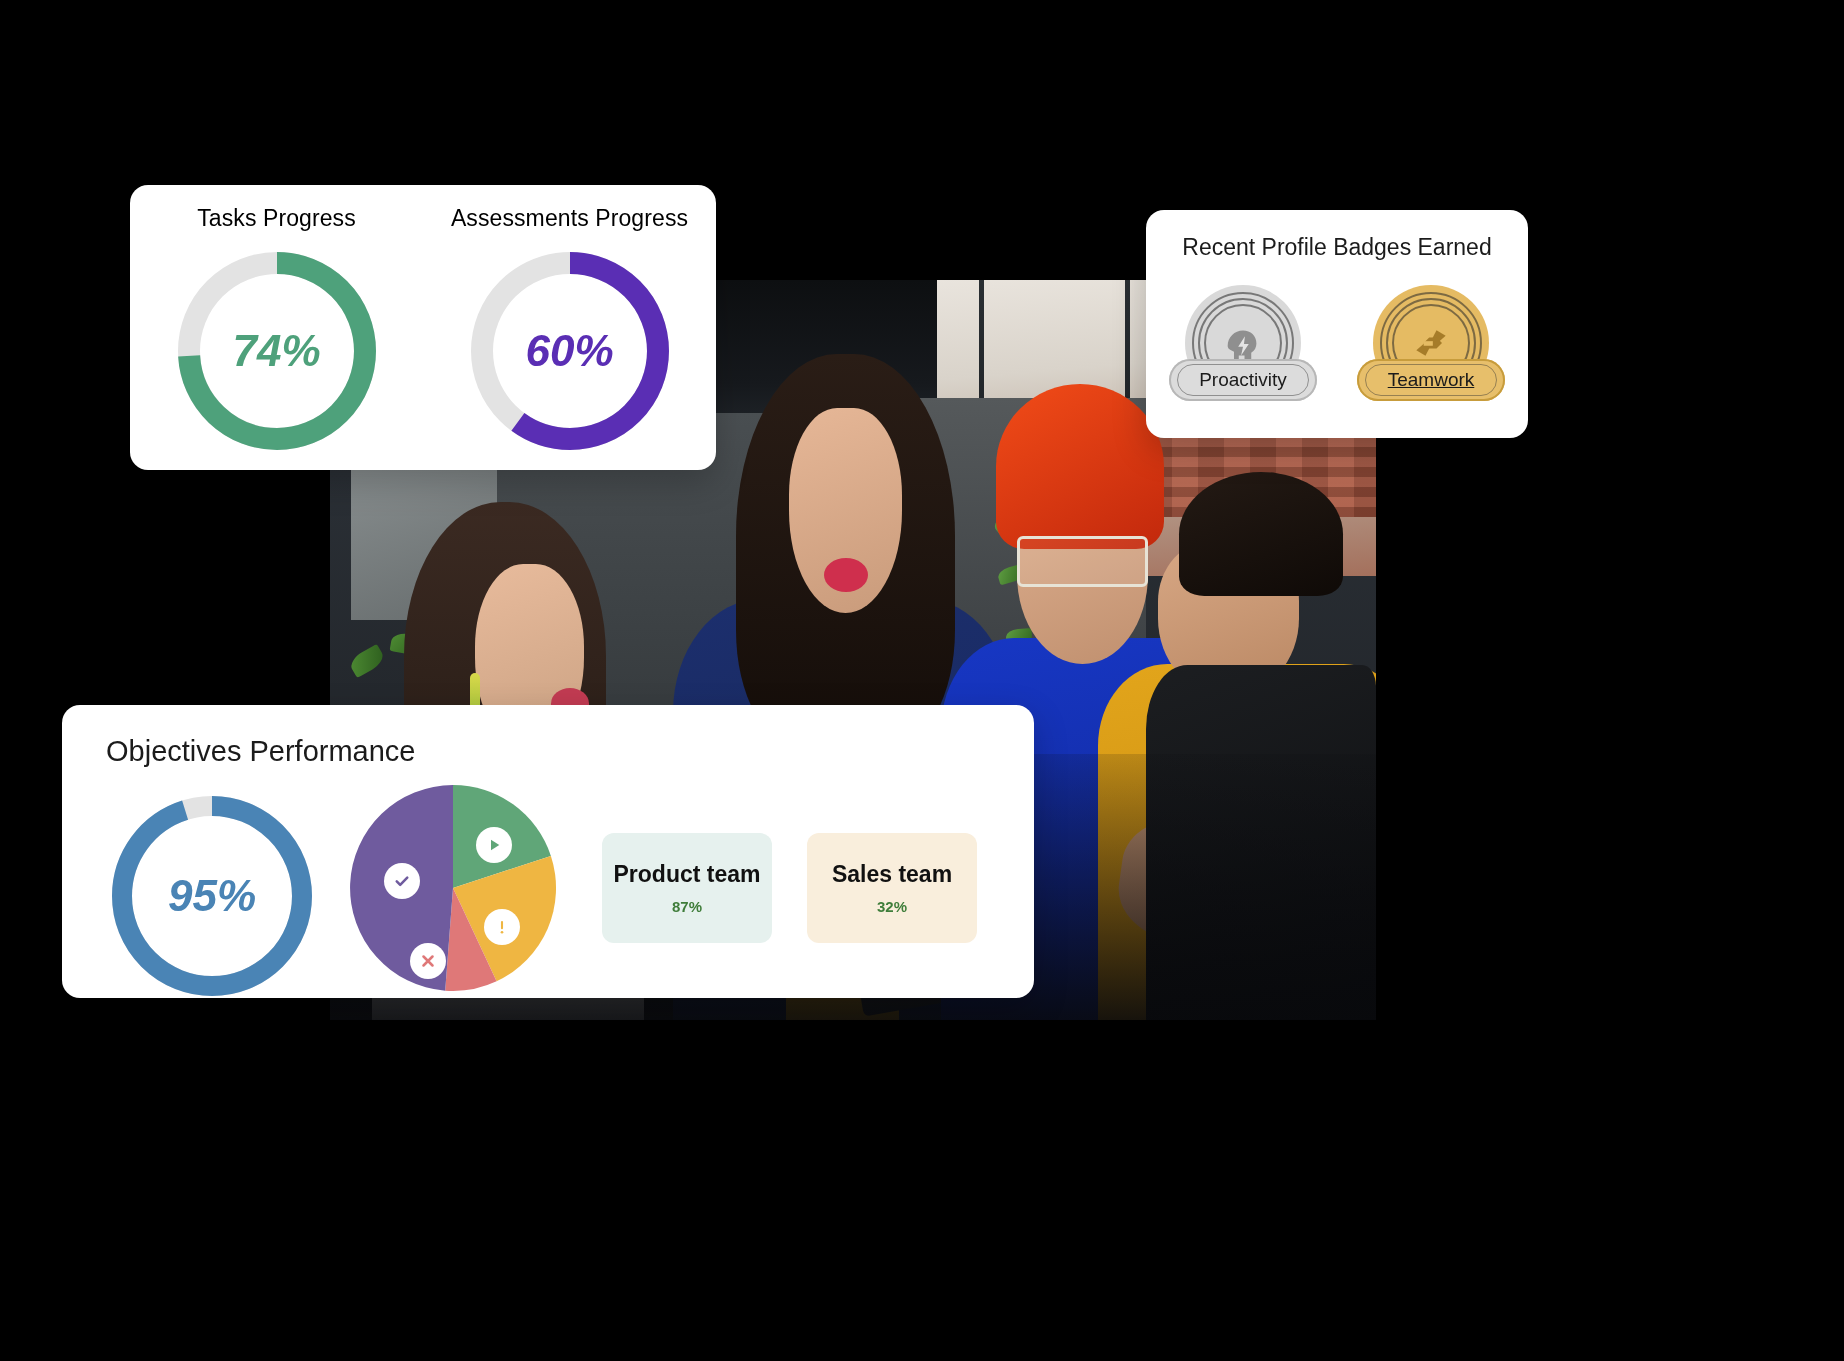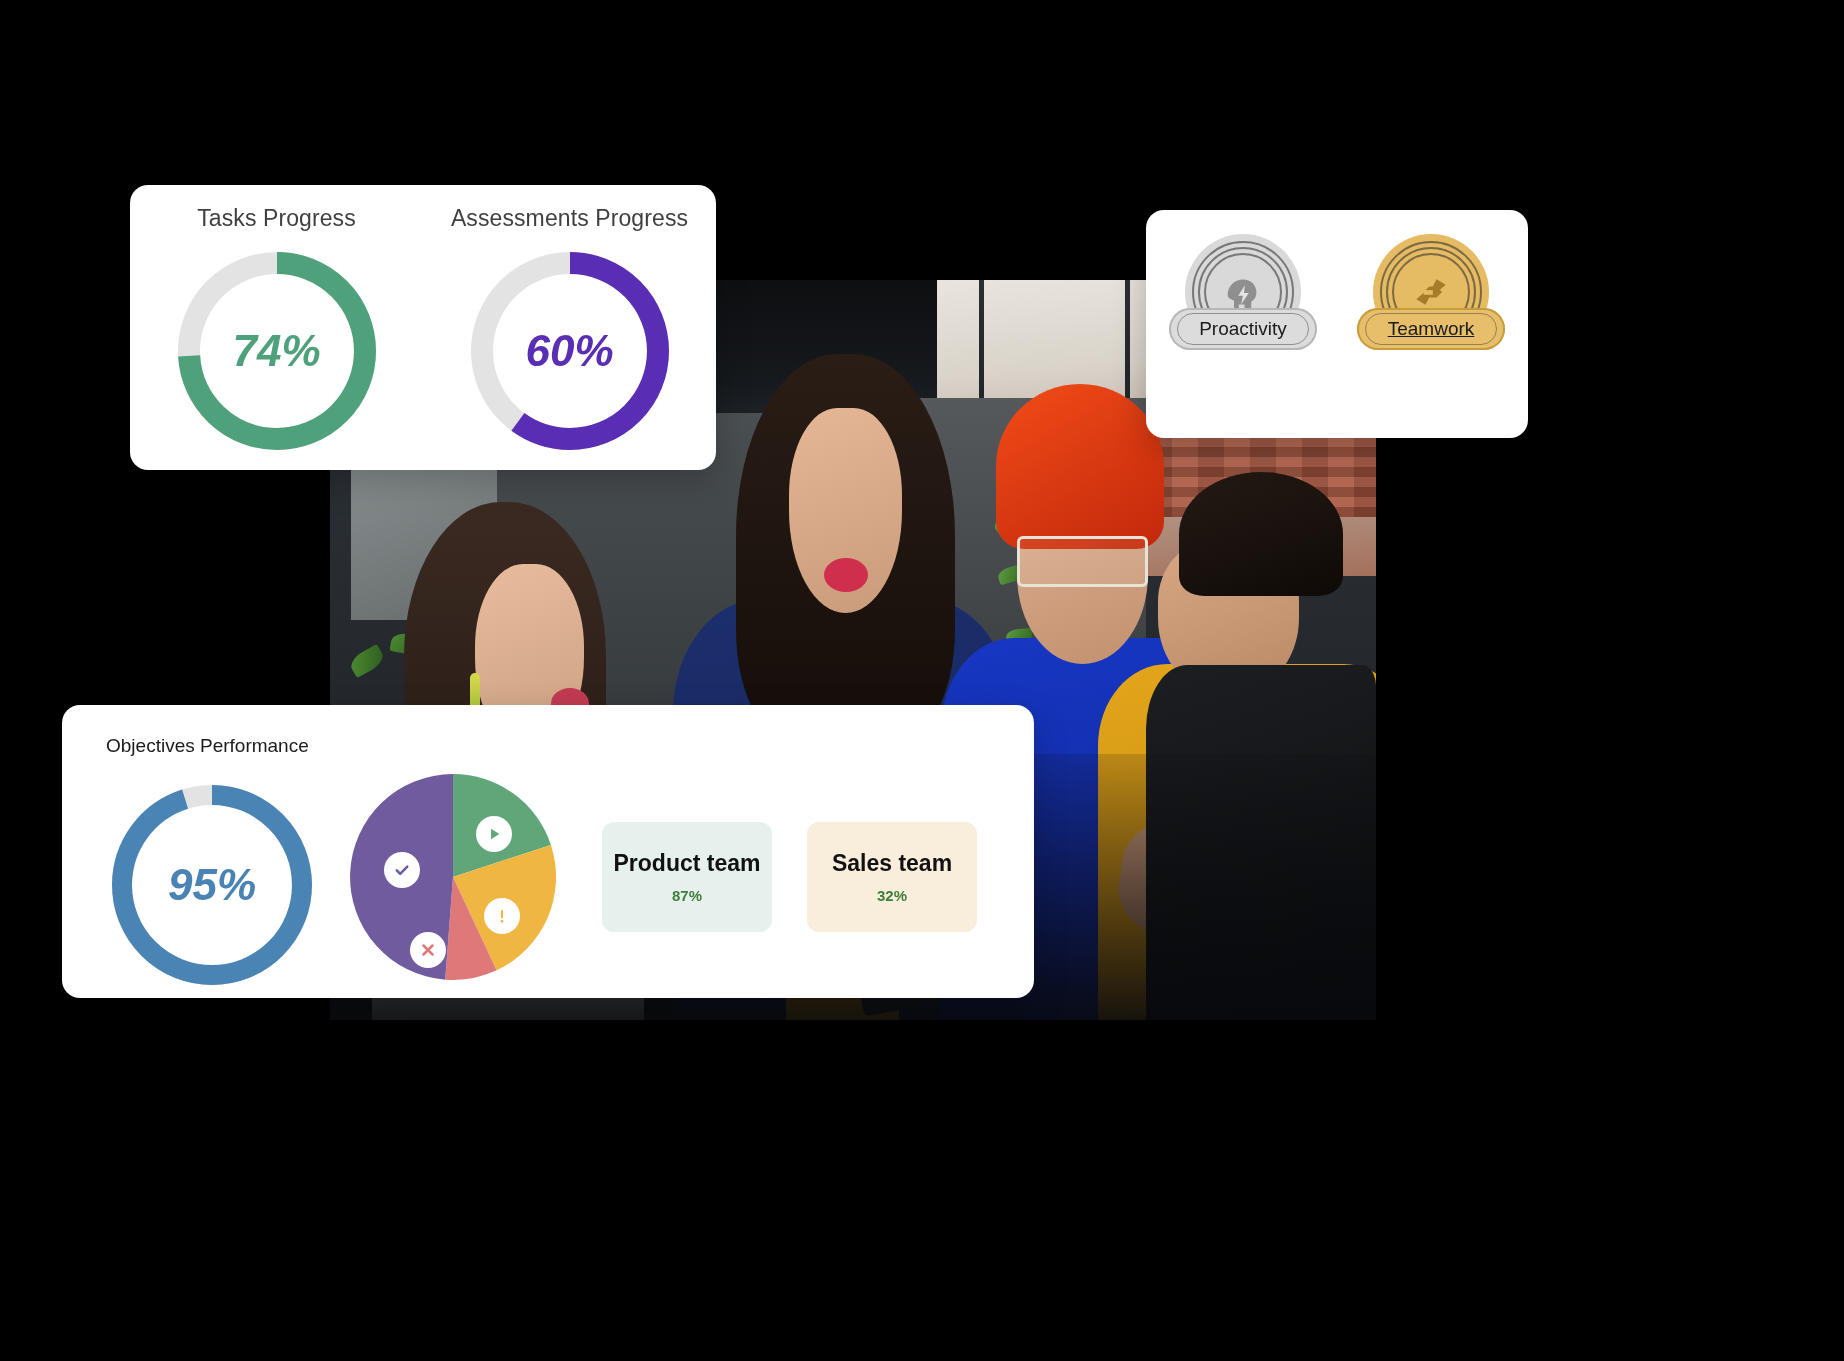--- a/index.html
+++ b/index.html
@@ -182,21 +182,21 @@
   
   .card {
     position:absolute; background:#fff; border-radius:18px;
     box-shadow:0 12px 34px rgba(0,0,0,.22);
   }
 
   
   #progress-card { left:130px; top:185px; width:586px; height:285px; }
   .prog-row { display:flex; height:100%; }
   .prog-col { flex:1; display:flex; flex-direction:column; align-items:center; padding-top:20px; }
-  .prog-title { font-size:23px; color:#404040; letter-spacing:.1px; }
+  .prog-title { font-size:23px; color:#000000; letter-spacing:.1px; }
   .donut-wrap { position:relative; margin-top:16px; }
   .donut-label {
     position:absolute; inset:0; display:flex; align-items:center; justify-content:center;
     font-size:44px; font-weight:700;font-style:italic;
   }
   .donut-label.green { color:#4ea17b; }
   .donut-label.purple { color:#5a2eb4; }
   .donut-label.blue { color:#4a84b5; }
 
   
@@ -229,21 +229,21 @@
   .badge .plate.silver { background:#dcdcdc; box-shadow:inset 0 0 0 2px #b7b7b7; }
   .badge .plate.gold { background:#e7bf6b; box-shadow:inset 0 0 0 2px #c79c3c;text-decoration:underline; }
   .badge .plate .inner {
     position:absolute; inset:5px 8px; border-radius:18px;
     border:1.5px solid rgba(50,50,50,.45);
   }
   .badge .plate span { position:relative; z-index:2; }
 
   
   #objectives-card { left:62px; top:705px; width:972px; height:293px; }
-  .obj-title { font-size:19px; color:#1b1b1b; padding:30px 0 0 44px; }
+  .obj-title { font-size:29px; color:#1b1b1b; padding:30px 0 0 44px; }
   .obj-body { display:flex; align-items:center; padding:6px 0 0 44px; gap:30px; }
   .pie { position:relative; width:210px; height:210px; border-radius:50%; }
   .pie .icon {
     position:absolute; width:36px; height:36px; border-radius:50%;
     background:#fff; display:flex; align-items:center; justify-content:center;
   }
   .teams { display:flex; flex-direction:column; gap:16px; margin-left:14px; }
   .teams-top { display:flex; gap:35px; }
   .team-card {
     width:170px; height:110px; border-radius:12px;
@@ -344,20 +344,21 @@
             <circle cx="103" cy="103" r="88" fill="none" stroke="#e3e3e3" stroke-width="22"></circle>
             <circle cx="103" cy="103" r="88" fill="none" stroke="#5a2eb4" stroke-width="22" stroke-dasharray="331.7 221.2" transform="rotate(-90 103 103)"></circle>
           </svg>
           <div class="donut-label purple">60%</div>
         </div>
       </div>
     </div>
   </div>
 
   <div class="card" id="badges-card">
+    <div class="badges-title">Recent Profile Badges Earned</div>
     <div class="badges-row">
 
       <div class="badge">
         <div class="coin silver">
           <div class="ring r1"></div>
             <div class="ring r2"></div>
             <div class="ring r3"></div>
           <div class="glyph">
             <svg viewBox="0 0 48 48" width="46" height="46">
               <path d="M8 27c0-9 7.2-16 16-16 8 0 14 5.6 14 13.4 0 4.2-2 7.6-5.4 9.8V42h-7v-5h-6v5h-5v-9l-4-2c-1.6-.9-2.6-2.4-2.6-4z" fill="#8f8f8f"></path>

